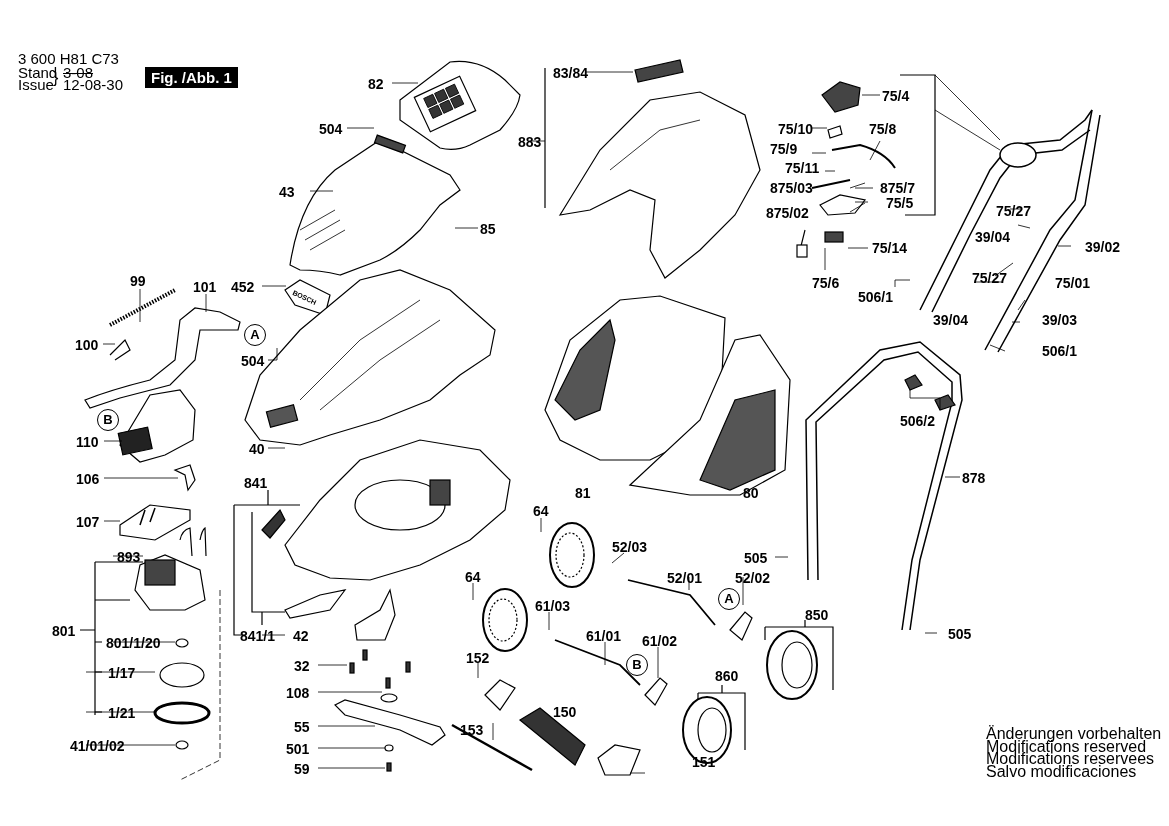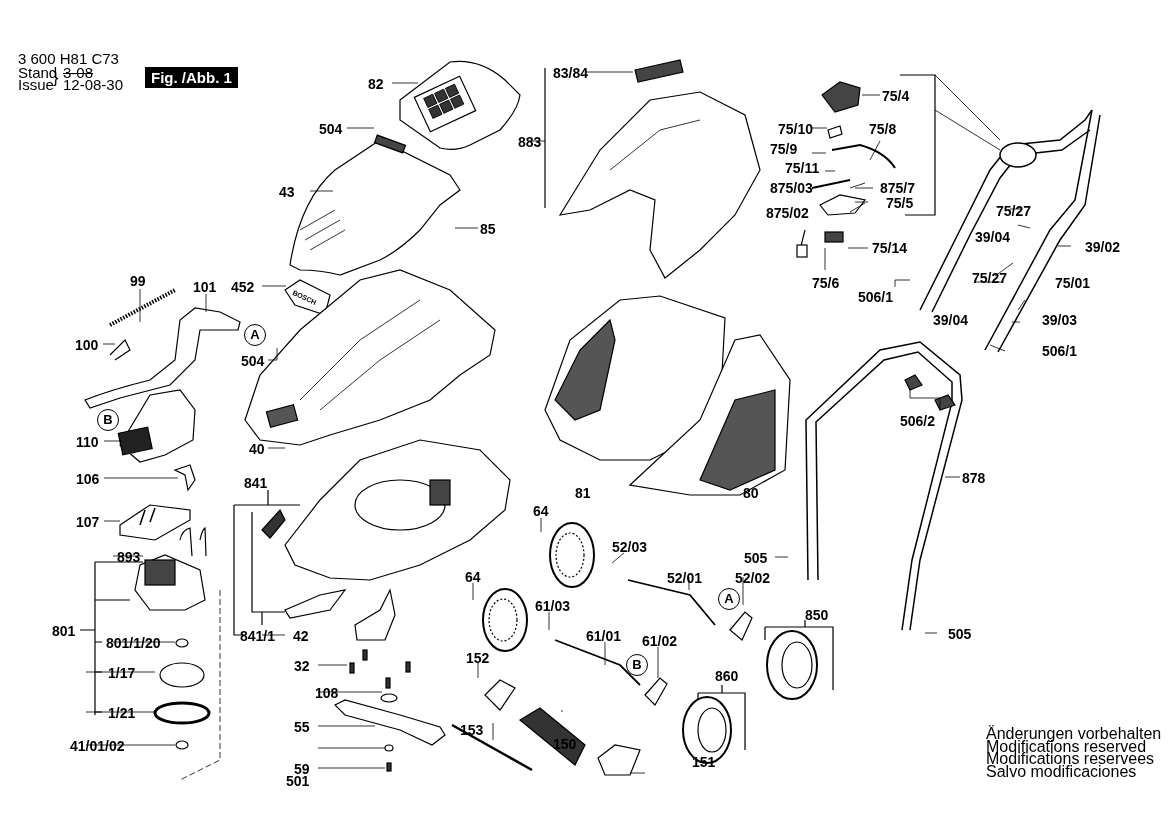--- a/index.html
+++ b/index.html
@@ -293,40 +293,40 @@
 <div class="lbl" style="left:52px; top:623px;">801</div>
 <div class="lbl" style="left:106px; top:635px;">801/1/20</div>
 <div class="lbl" style="left:108px; top:665px;">1/17</div>
 <div class="lbl" style="left:108px; top:705px;">1/21</div>
 <div class="lbl" style="left:70px; top:738px;">41/01/02</div>
 
 <div class="lbl" style="left:244px; top:475px;">841</div>
 <div class="lbl" style="left:240px; top:628px;">841/1</div>
 <div class="lbl" style="left:293px; top:628px;">42</div>
 <div class="lbl" style="left:294px; top:658px;">32</div>
-<div class="lbl" style="left:286px; top:685px;margin-left:29px;">108</div>
+<div class="lbl" style="left:286px; top:685px;">108</div>
 <div class="lbl" style="left:294px; top:719px;">55</div>
-<div class="lbl" style="left:286px; top:741px;margin-top:32px;">501</div>
+<div class="lbl" style="left:286px; top:741px;">501</div>
 <div class="lbl" style="left:294px; top:761px;">59</div>
 
 <div class="lbl" style="left:553px; top:65px;">83/84</div>
 <div class="lbl" style="left:500px; top:134px;padding-left:18px;">883</div>
 <div class="lbl" style="left:575px; top:485px;">81</div>
 <div class="lbl" style="left:743px; top:485px;">80</div>
 
 <div class="lbl" style="left:533px; top:503px;">64</div>
 <div class="lbl" style="left:612px; top:539px;">52/03</div>
 <div class="lbl" style="left:667px; top:570px;">52/01</div>
 <div class="lbl" style="left:735px; top:570px;">52/02</div>
 <div class="lbl" style="left:465px; top:569px;">64</div>
 <div class="lbl" style="left:535px; top:598px;">61/03</div>
 <div class="lbl" style="left:586px; top:628px;">61/01</div>
 <div class="lbl" style="left:642px; top:633px;">61/02</div>
 <div class="lbl" style="left:466px; top:650px;">152</div>
-<div class="lbl" style="left:553px; top:736px;text-align:right;">150</div>
+<div class="lbl" style="left:553px; top:704px;text-align:right;">150</div>
 <div class="lbl" style="left:460px; top:722px;">153</div>
 <div class="lbl" style="left:649px; top:754px;margin-left:43px;">151</div>
 <div class="lbl" style="left:715px; top:668px;">860</div>
 <div class="lbl" style="left:805px; top:607px;">850</div>
 
 <div class="lbl" style="left:744px; top:550px;">505</div>
 <div class="lbl" style="left:948px; top:626px;">505</div>
 <div class="lbl" style="left:962px; top:470px;">878</div>
 <div class="lbl" style="left:900px; top:413px;">506/2</div>
 

